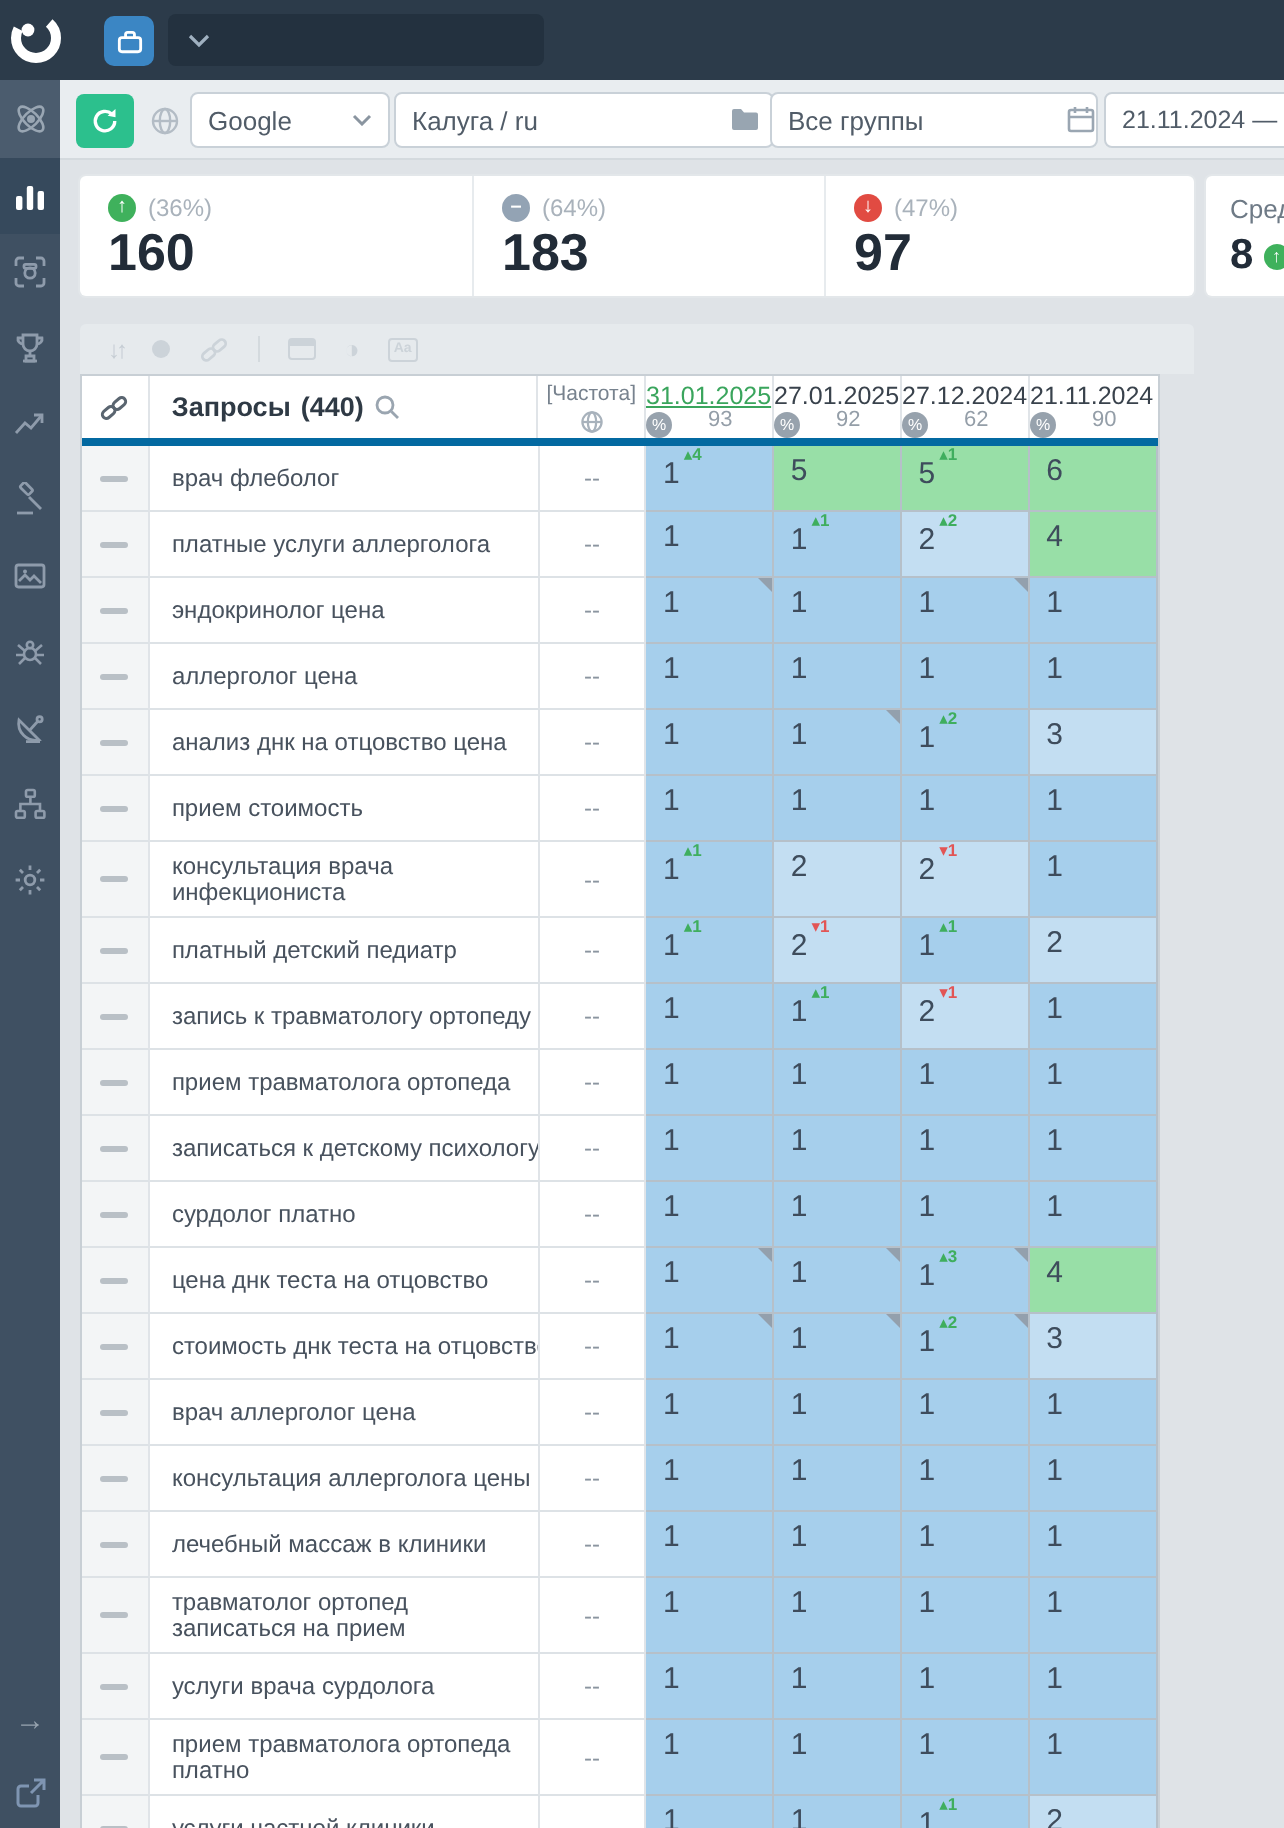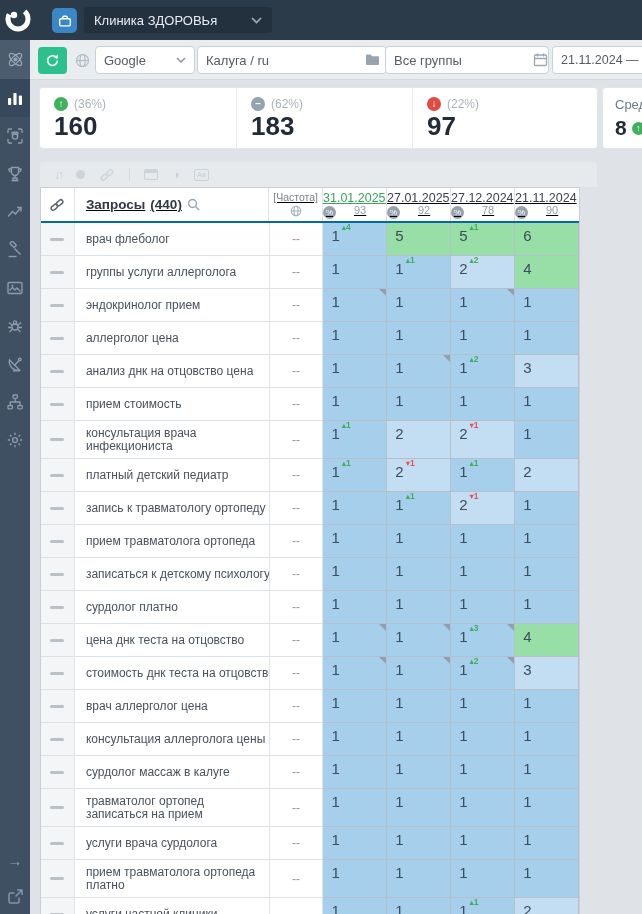--- a/index.html
+++ b/index.html
@@ -54,21 +54,21 @@
   .grid-toolbar { position:absolute; left:40px; top:162px; width:557px; height:25px; background:#e6eaed; border-radius:3px 3px 0 0; display:flex; align-items:center; gap:14px; padding-left:14px; color:#c6cdd4; }
   .gt-sort { font-size:12px; letter-spacing:-2px; font-weight:bold; }
   .gt-dot { width:9px; height:9px; border-radius:50%; background:#ccd3d9; }
   .gt-sep { width:1px; height:13px; background:#d4dade; }
   .gt-win { width:14px; height:11px; border:1.5px solid #ccd3d9; border-top-width:4px; border-radius:2px; }
   .gt-contrast { font-size:13px; color:#ccd3d9; }
   .gt-aa { width:15px; height:12px; border:1.5px solid #ccd3d9; border-radius:2px; font-size:7px; color:#ccd3d9; text-align:center; line-height:9px; font-weight:bold; }
 
   
   .table { position:absolute; left:40px; top:187px; width:540px; background:#fff; border:1px solid #c8cfd5; border-bottom:none; }
-  .thead { display:flex; height:35px; border-bottom:2px solid #0369a1; background:#fff;text-decoration:underline; }
+  .thead { display:flex; height:35px; border-bottom:4px solid #0369a1; background:#fff; }
   .h-handle { width:34px; display:flex; align-items:center; justify-content:center; border-right:1px solid #e0e4e8; }
   .h-query { width:195px; display:flex; align-items:center; padding-left:11px; gap:5px; border-right:1px solid #e0e4e8; font-size:13.5px; color:#2f3a45; }
   .h-query b { font-weight:bold; }
   .h-freq { width:54px; border-right:1px solid #e0e4e8; display:flex; flex-direction:column; align-items:flex-end; padding:3px 4px 0 0; }
   .h-freq .fl { font-size:10.5px; color:#77828e; }
   .h-freq .gl { margin:2px 16px 0 0; }
   .hcol { width:64px; border-right:1px solid #e0e4e8; display:flex; flex-direction:column; align-items:flex-start; padding-top:3px; }
   .hcol:last-child { border-right:none; }
   .hdate { font-size:12.5px; color:#39424c; white-space:nowrap; }
   .hcol.act .hdate { color:#3aa55d; text-decoration:underline; }
@@ -102,21 +102,20 @@
       <circle cx="12" cy="12" r="3.2" fill="#fff"></circle>
     </svg>
   </span>
   <span class="case-btn">
     <svg width="16" height="16" viewBox="0 0 18 18">
       <rect x="3" y="6.5" width="12" height="8" rx="1.5" fill="none" stroke="#fff" stroke-width="1.6"></rect>
       <path d="M6.5 6.5 V4.8 a1.2 1.2 0 0 1 1.2 -1.2 h2.6 a1.2 1.2 0 0 1 1.2 1.2 V6.5" fill="none" stroke="#fff" stroke-width="1.6"></path>
     </svg>
   </span>
   <span class="proj-select">
-    <span class="lbl">Клиника ЗДОРОВЬя</span>
     <span>
       <svg width="11" height="7" viewBox="0 0 11 7">
           <polyline points="1,1 5.5,5.5 10,1" fill="none" stroke="#9fb0c0" stroke-width="1.6"></polyline>
         </svg>
     </span>
   </span>
 </div>
 
 <div class="sidebar">
   <div class="sb-top">
@@ -269,28 +268,28 @@
   <div class="stat-card sc1">
     <div class="stat-head">
       <span class="stat-ic ic-up">↑</span>
       <span>(36%)</span>
     </div>
     <div class="stat-val">160</div>
   </div>
   <div class="stat-card sc2">
     <div class="stat-head">
       <span class="stat-ic ic-neutral">–</span>
-      <span>(62%)</span>
+      <span>(64%)</span>
     </div>
     <div class="stat-val">183</div>
   </div>
   <div class="stat-card sc3">
     <div class="stat-head">
       <span class="stat-ic ic-down">↓</span>
-      <span>(22%)</span>
+      <span>(47%)</span>
     </div>
     <div class="stat-val">97</div>
   </div>
 </div>
 <div class="avg-card">
   <div class="avg-label">Средн</div>
   <div class="avg-line">
     <span class="avg-val">8</span>
     <span class="avg-ic">↑</span>
   </div>
@@ -355,21 +354,21 @@
        <span class="hdate">27.01.2025</span>
        <span class="hsub">
          <i class="pct-badge">%</i>
          <span class="pctnum">92</span>
        </span>
      </div>
         <div class="hcol">
        <span class="hdate">27.12.2024</span>
        <span class="hsub">
          <i class="pct-badge">%</i>
-         <span class="pctnum">78</span>
+         <span class="pctnum">62</span>
        </span>
      </div>
         <div class="hcol">
        <span class="hdate">21.11.2024</span>
        <span class="hsub">
          <i class="pct-badge">%</i>
          <span class="pctnum">90</span>
        </span>
      </div>
       </div>
@@ -383,32 +382,32 @@
        <div class="c-freq">--</div>
        <div class="c-val b1"><span class="pv">1</span><sup class="dl up">▴4</sup></div>
         <div class="c-val g"><span class="pv">5</span></div>
         <div class="c-val g"><span class="pv">5</span><sup class="dl up">▴1</sup></div>
         <div class="c-val g"><span class="pv">6</span></div>
      </div>
       <div class="trow">
        <div class="c-handle">
           <span class="dash"></span>
         </div>
-       <div class="c-query">группы услуги аллерголога</div>
+       <div class="c-query">платные услуги аллерголога</div>
        <div class="c-freq">--</div>
        <div class="c-val b1"><span class="pv">1</span></div>
         <div class="c-val b1"><span class="pv">1</span><sup class="dl up">▴1</sup></div>
         <div class="c-val b2"><span class="pv">2</span><sup class="dl up">▴2</sup></div>
         <div class="c-val g"><span class="pv">4</span></div>
      </div>
       <div class="trow">
        <div class="c-handle">
           <span class="dash"></span>
         </div>
-       <div class="c-query">эндокринолог прием</div>
+       <div class="c-query">эндокринолог цена</div>
        <div class="c-freq">--</div>
        <div class="c-val b1"><i class="corner"></i><span class="pv">1</span></div>
         <div class="c-val b1"><span class="pv">1</span></div>
         <div class="c-val b1"><i class="corner"></i><span class="pv">1</span></div>
         <div class="c-val b1"><span class="pv">1</span></div>
      </div>
       <div class="trow">
        <div class="c-handle">
           <span class="dash"></span>
         </div>
@@ -548,21 +547,21 @@
        <div class="c-freq">--</div>
        <div class="c-val b1"><span class="pv">1</span></div>
         <div class="c-val b1"><span class="pv">1</span></div>
         <div class="c-val b1"><span class="pv">1</span></div>
         <div class="c-val b1"><span class="pv">1</span></div>
      </div>
       <div class="trow">
        <div class="c-handle">
           <span class="dash"></span>
         </div>
-       <div class="c-query">сурдолог массаж в калуге</div>
+       <div class="c-query">лечебный массаж в клиники</div>
        <div class="c-freq">--</div>
        <div class="c-val b1"><span class="pv">1</span></div>
         <div class="c-val b1"><span class="pv">1</span></div>
         <div class="c-val b1"><span class="pv">1</span></div>
         <div class="c-val b1"><span class="pv">1</span></div>
      </div>
       <div class="trow two">
        <div class="c-handle">
           <span class="dash"></span>
         </div>

